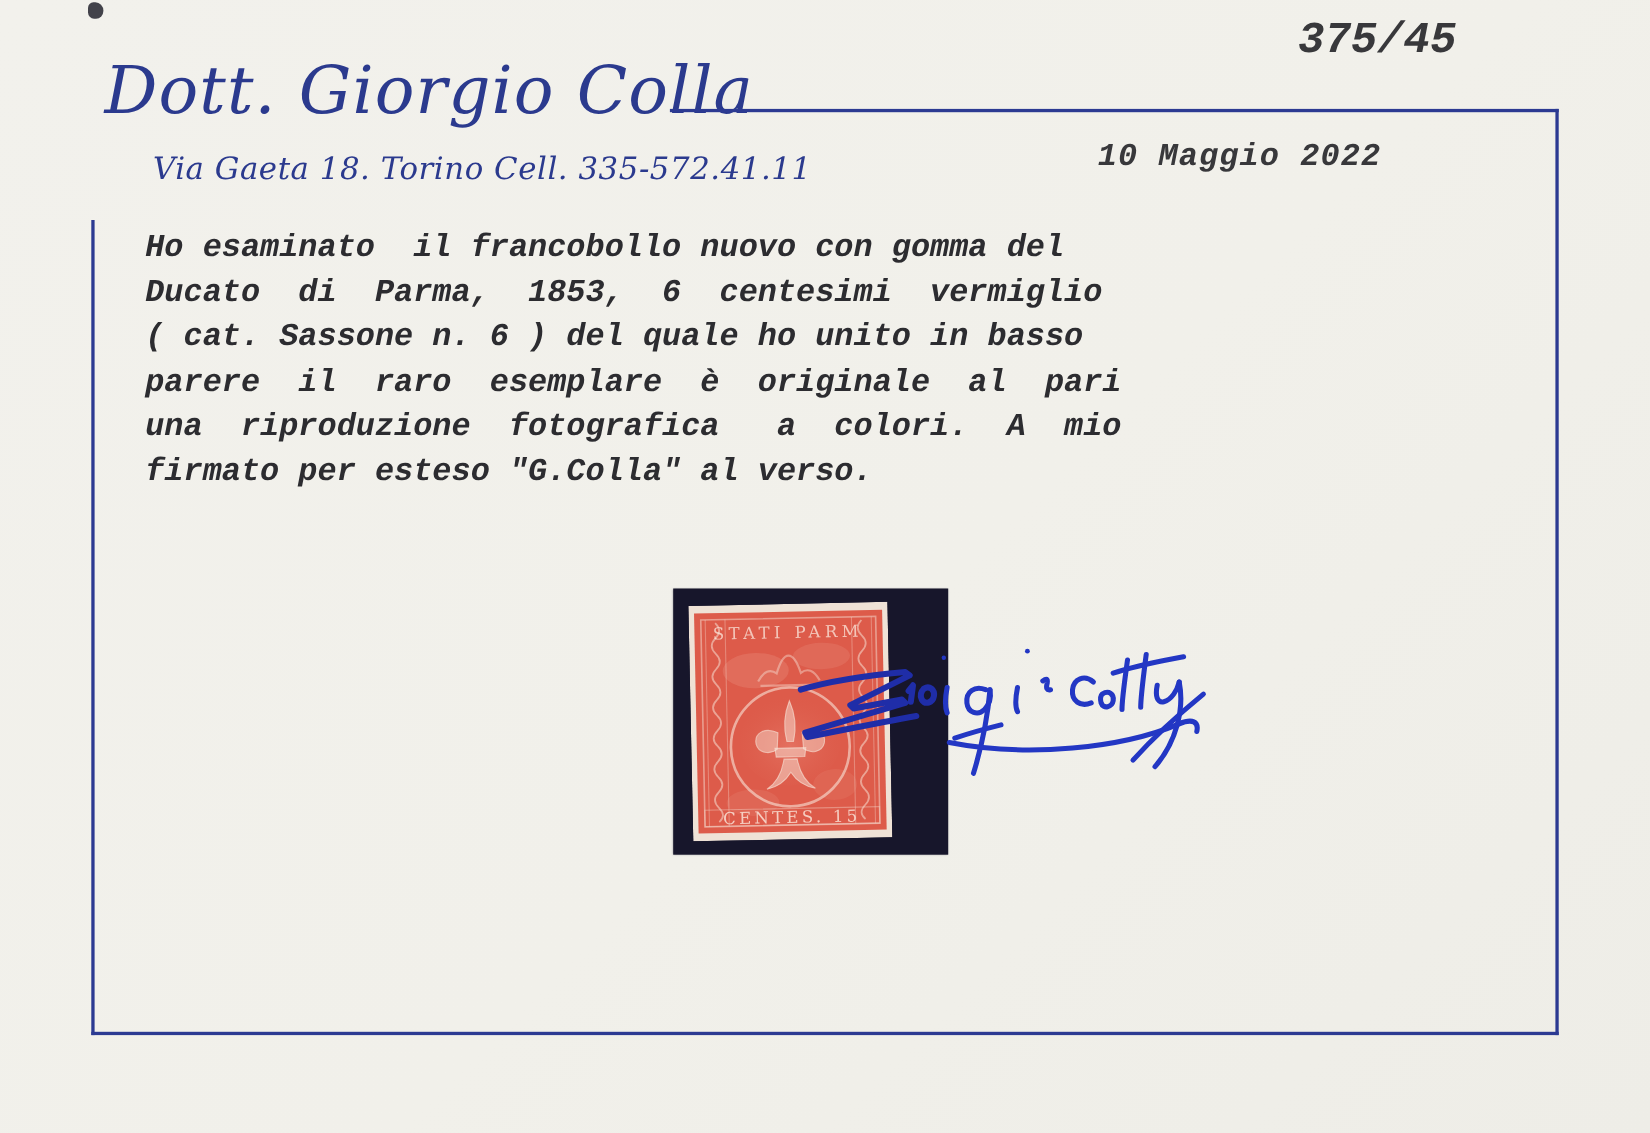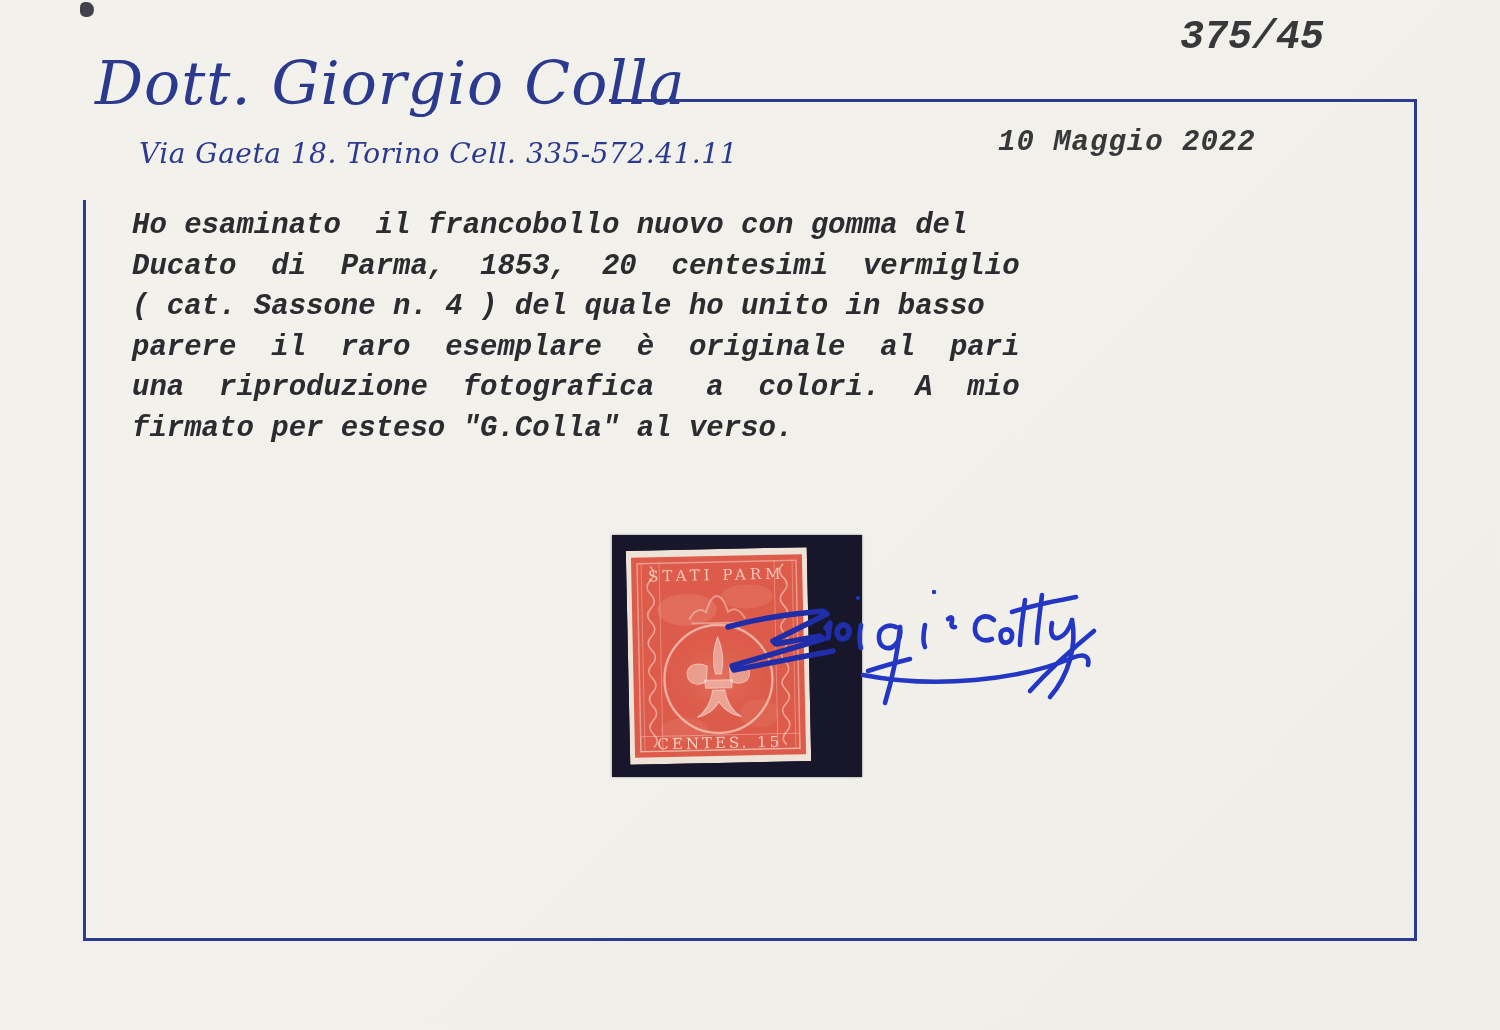--- a/index.html
+++ b/index.html
@@ -76,22 +76,22 @@
 
   <div class="frame frame-top"></div>
   <div class="frame frame-right"></div>
   <div class="frame frame-bottom"></div>
   <div class="frame frame-left"></div>
 
   <div class="date-line">10 Maggio 2022</div>
 
   <div class="body-text">
     <div class="line">Ho esaminato  il francobollo nuovo con gomma del</div>
-    <div class="line">Ducato  di  Parma,  1853,  20  centesimi  vermiglio</div>
-    <div class="line">( cat. Sassone n. 4 ) del quale ho unito in basso</div>
+    <div class="line">Ducato  di  Parma,  1853,  6  centesimi  vermiglio</div>
+    <div class="line">( cat. Sassone n. 6 ) del quale ho unito in basso</div>
     <div class="line">parere  il  raro  esemplare  è  originale  al  pari</div>
     <div class="line">una  riproduzione  fotografica   a  colori.  A  mio</div>
     <div class="line">firmato per esteso "G.Colla" al verso.</div>
   </div>
 
   <div class="photo-bg">
     <svg class="stamp" viewBox="0 0 181 214" xmlns="http://www.w3.org/2000/svg">
       <defs>
         <radialGradient id="centerlight" cx="50%" cy="55%" r="60%">
           <stop offset="0%" stop-color="#ea8272" stop-opacity="0.55"></stop>

